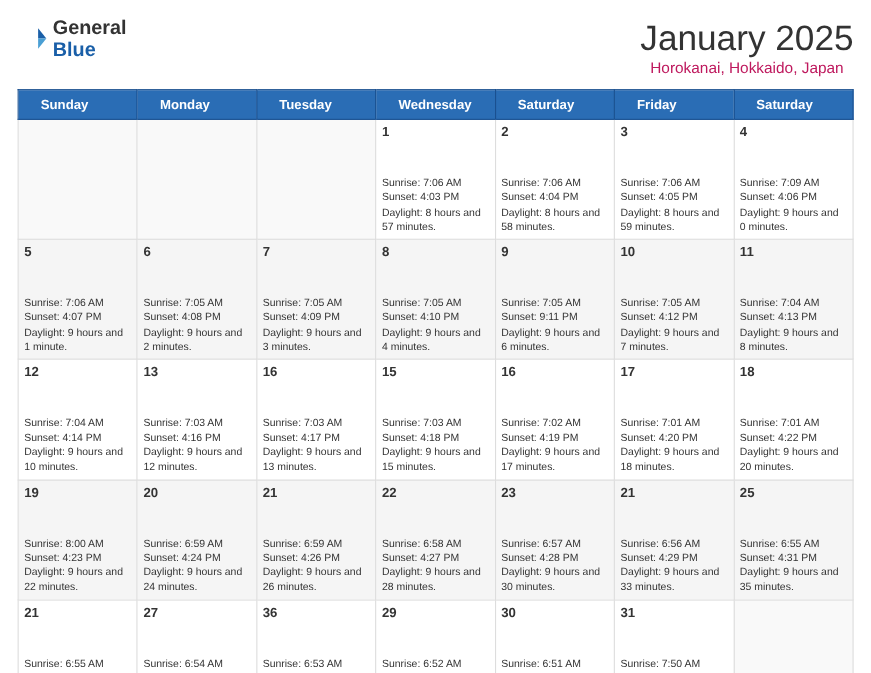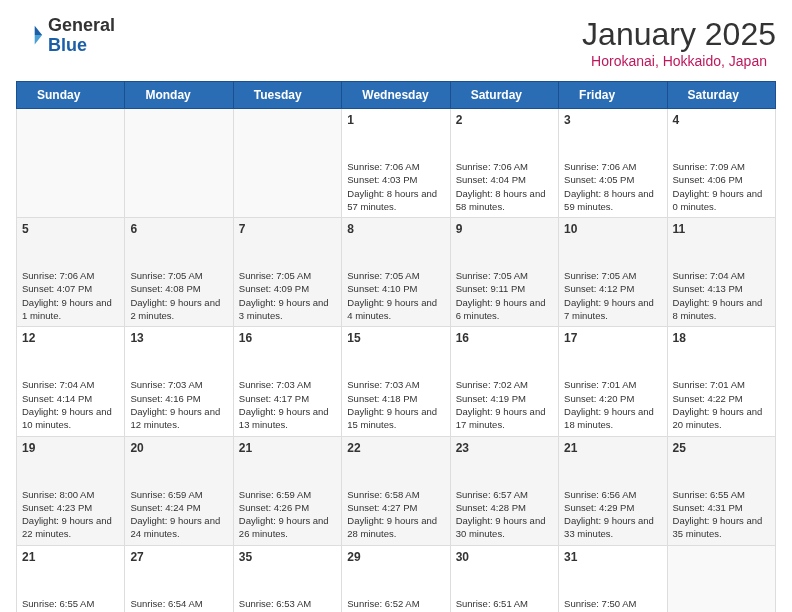--- a/index.html
+++ b/index.html
@@ -318,21 +318,21 @@
 and 37 minutes.</div>
         </td>
         <td>
           <span class="day-number">27</span>
           <div class="day-info">Sunrise: 6:54 AM
 Sunset: 4:34 PM
 Daylight: 9 hours
 and 39 minutes.</div>
         </td>
         <td>
-          <span class="day-number">35</span>
+          <span class="day-number">36</span>
           <div class="day-info">Sunrise: 6:53 AM
 Sunset: 4:35 PM
 Daylight: 9 hours
 and 42 minutes.</div>
         </td>
         <td>
           <span class="day-number">29</span>
           <div class="day-info">Sunrise: 6:52 AM
 Sunset: 4:36 PM
 Daylight: 9 hours

